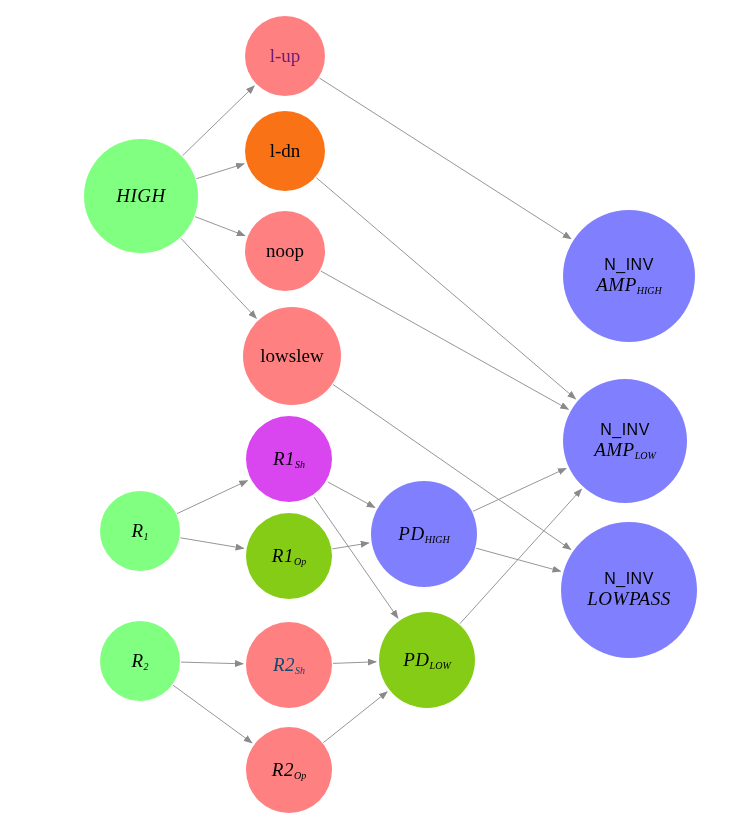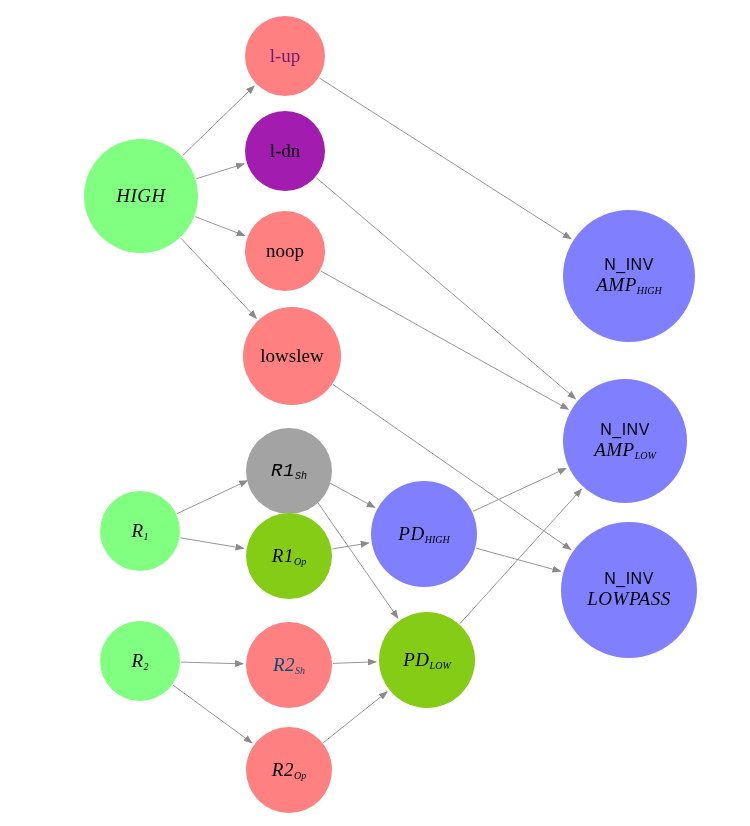--- a/index.html
+++ b/index.html
@@ -88,30 +88,30 @@
       </div>
       <div class="node" style="left: 100px; top: 491px; width: 80px; height: 80px; background: rgb(128, 255, 128); color: rgb(0, 0, 0);">
         <span class="lbl-main">R<sub class="lbl-sub">1</sub></span>
       </div>
       <div class="node" style="left: 100px; top: 621px; width: 80px; height: 80px; background: rgb(128, 255, 128); color: rgb(0, 0, 0);">
         <span class="lbl-main">R<sub class="lbl-sub">2</sub></span>
       </div>
       <div class="node upright" style="left: 245px; top: 16px; width: 80px; height: 80px; background: rgb(255, 128, 128); color: #701a75;">
         <span class="lbl-main">l-up</span>
       </div>
-      <div class="node upright" style="left: 245px; top: 111px; width: 80px; height: 80px; background: #a21caf; color: rgb(0, 0, 0);">
+      <div class="node upright" style="left: 245px; top: 111px; width: 80px; height: 80px; background: #f97316; color: rgb(0, 0, 0);">
         <span class="lbl-main">l-dn</span>
       </div>
       <div class="node upright" style="left: 245px; top: 211px; width: 80px; height: 80px; background: rgb(255, 128, 128); color: rgb(0, 0, 0);">
         <span class="lbl-main">noop</span>
       </div>
       <div class="node upright" style="left: 243px; top: 307px; width: 98px; height: 98px; background: rgb(255, 128, 128); color: rgb(0, 0, 0);">
         <span class="lbl-main">lowslew</span>
       </div>
-      <div class="node" style="left: 246px; top: 428px; width: 86px; height: 86px; background: #a3a3a3; color: rgb(0, 0, 0); font-family: Liberation Mono, monospace;">
+      <div class="node" style="left: 246px; top: 416px; width: 86px; height: 86px; background: #d946ef; color: rgb(0, 0, 0);">
         <span class="lbl-main">R1<sub class="lbl-sub">Sh</sub></span>
       </div>
       <div class="node" style="left: 246px; top: 513px; width: 86px; height: 86px; background: #84cc16; color: rgb(0, 0, 0);">
         <span class="lbl-main">R1<sub class="lbl-sub">Op</sub></span>
       </div>
       <div class="node" style="left: 246px; top: 622px; width: 86px; height: 86px; background: rgb(255, 128, 128); color: #0c4a6e;">
         <span class="lbl-main">R2<sub class="lbl-sub">Sh</sub></span>
       </div>
       <div class="node" style="left: 246px; top: 727px; width: 86px; height: 86px; background: rgb(255, 128, 128); color: rgb(0, 0, 0);">
         <span class="lbl-main">R2<sub class="lbl-sub">Op</sub></span>

